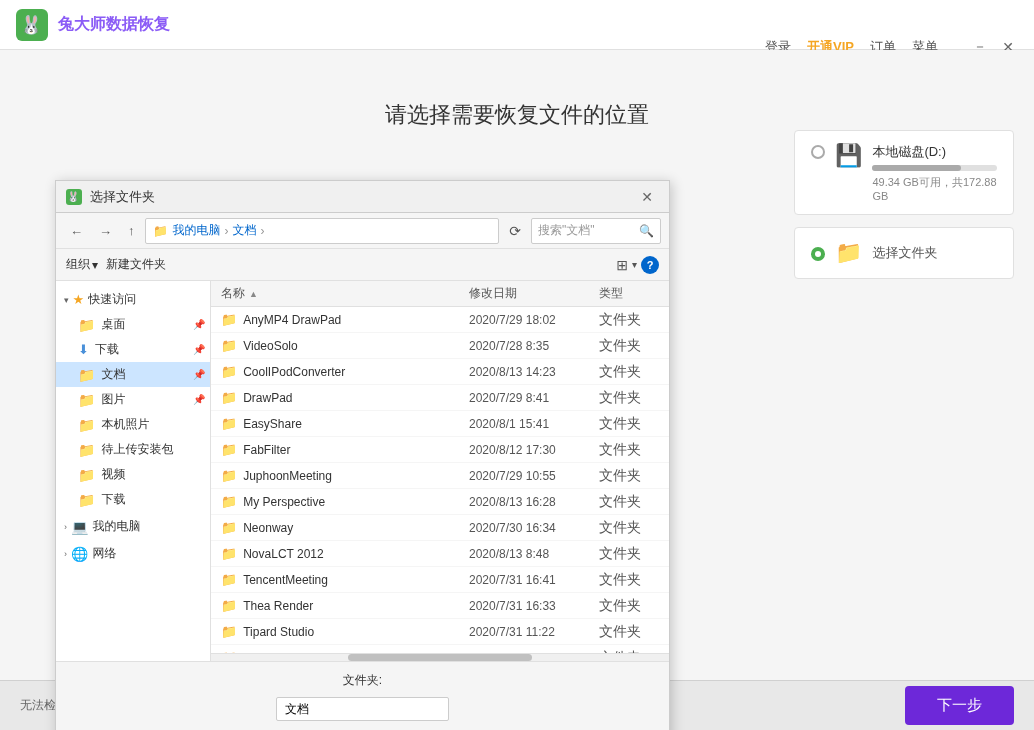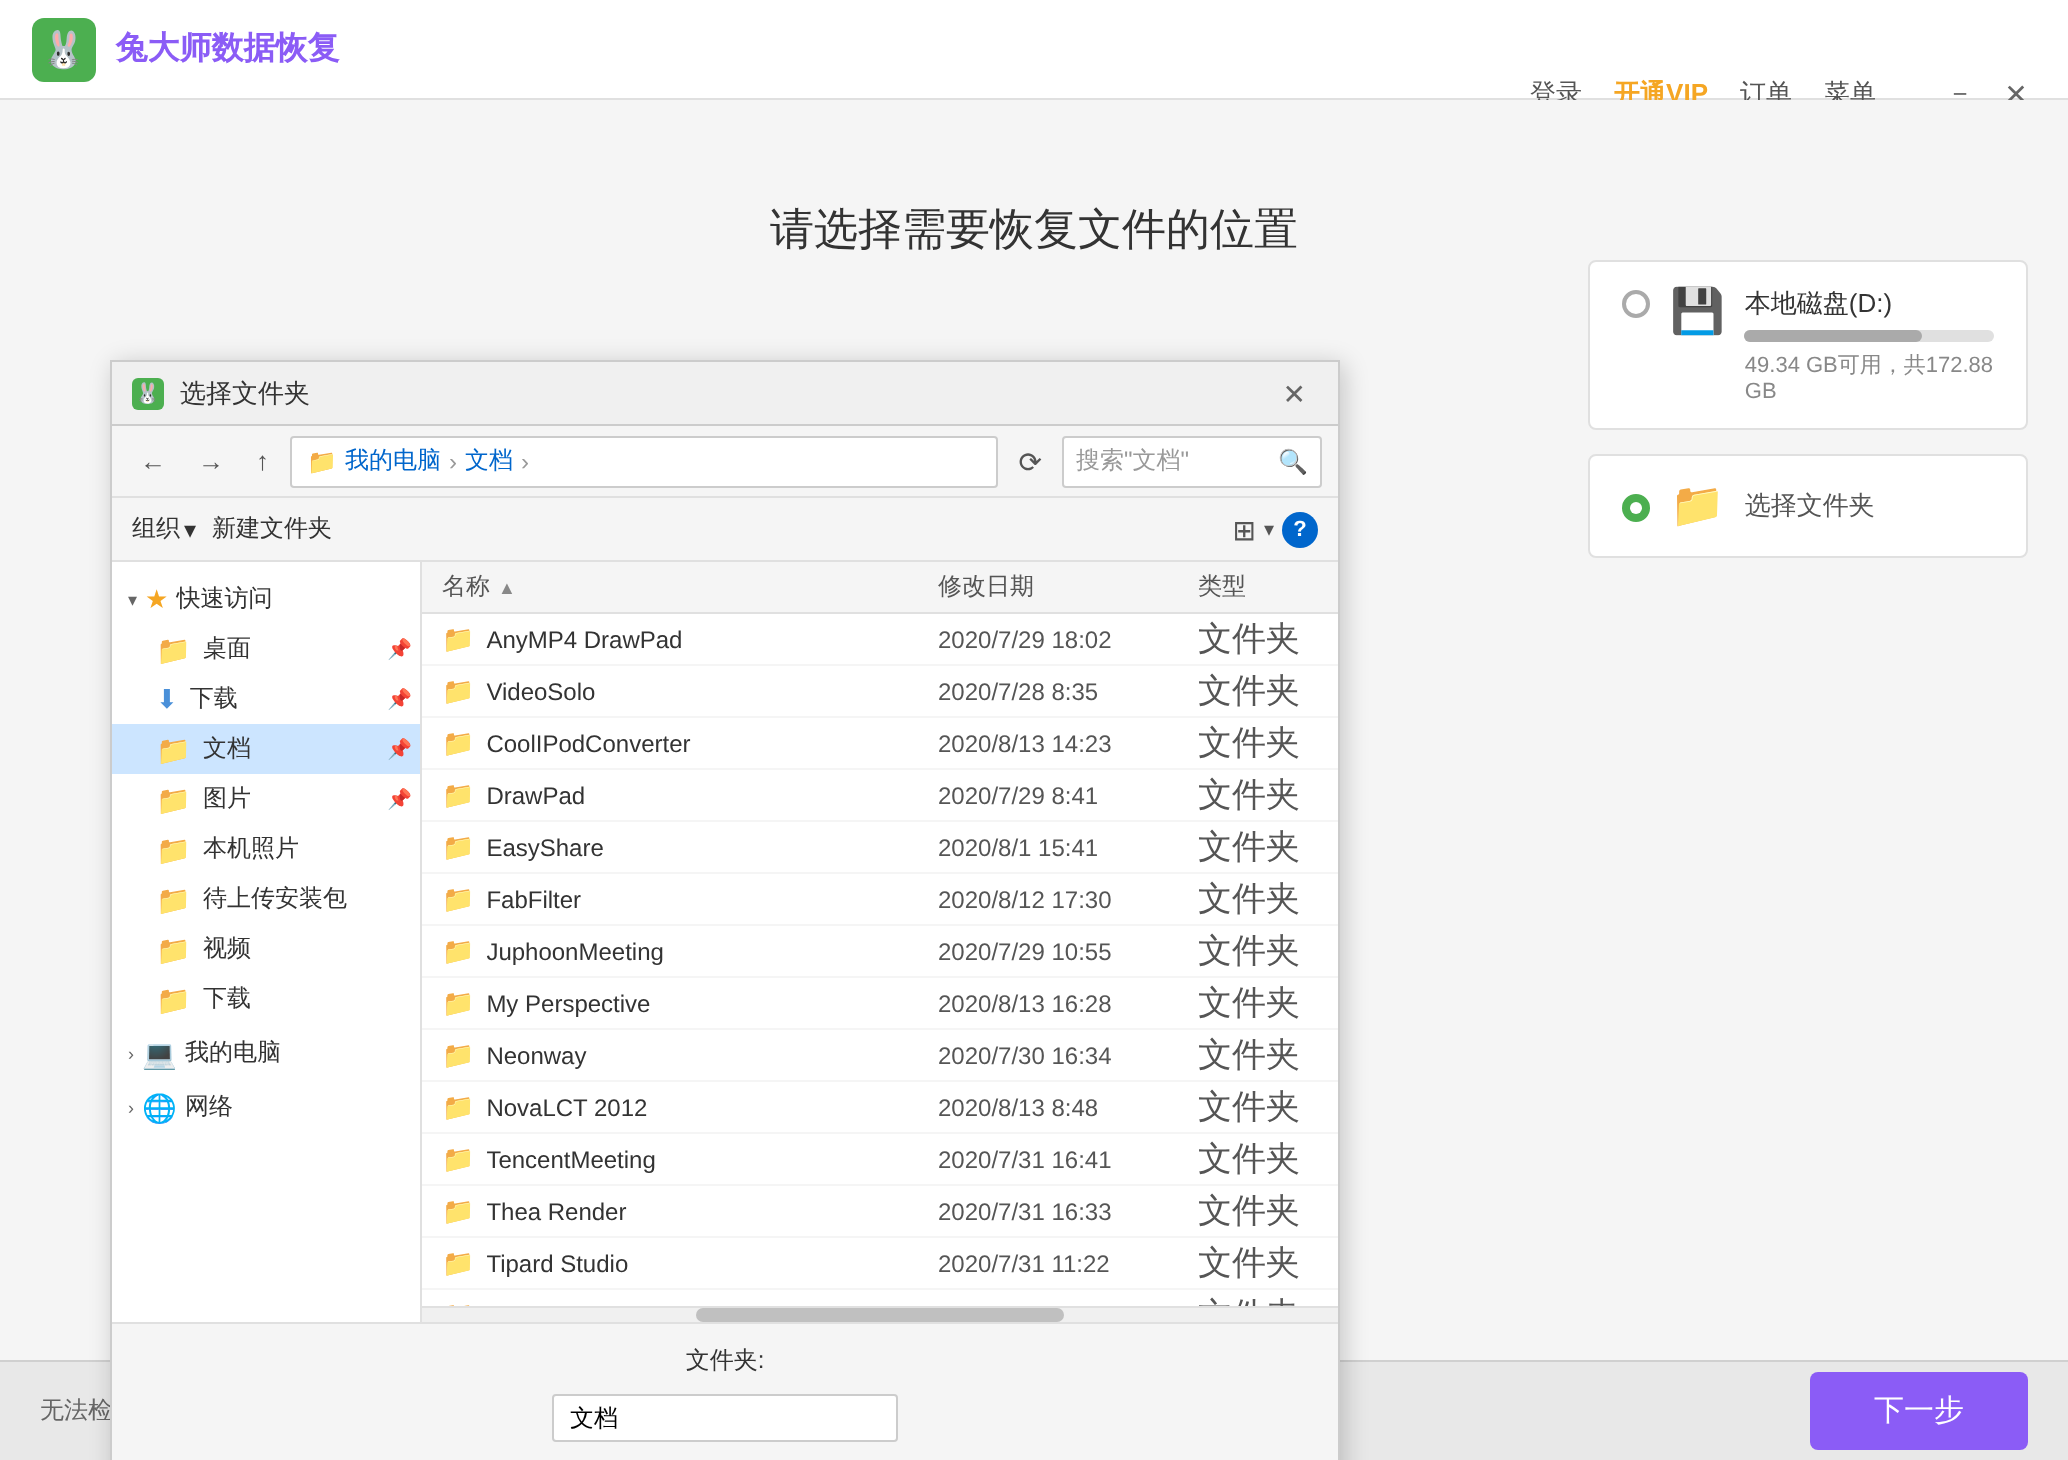--- a/index.html
+++ b/index.html
@@ -187,21 +187,21 @@
       font-size: 12px;
       color: #666;
     }
     .bottom-bar-link {
       color: #4caf50;
       cursor: pointer;
       text-decoration: underline;
     }
     .next-btn {
       margin-left: auto;
-      background: #8b5cf6;
+      background: #6d28d9;
       color: white;
       border: none;
       border-radius: 4px;
       padding: 10px 32px;
       font-size: 15px;
       cursor: pointer;
       font-family: inherit;
     }
 
     
@@ -443,21 +443,21 @@
       white-space: nowrap;
     }
     .file-row .file-date {
       width: 130px;
       color: #555;
       font-size: 12px;
     }
     .file-row .file-type {
       width: 60px;
       color: #555;
-      font-size: 17px;
+      font-size: 14px;
     }
 
     
     .file-list::-webkit-scrollbar { width: 8px; }
     .file-list::-webkit-scrollbar-track { background: #f0f0f0; }
     .file-list::-webkit-scrollbar-thumb { background: #c0c0c0; border-radius: 4px; }
 
     
     .dialog-bottom {
       border-top: 1px solid #e0e0e0;

